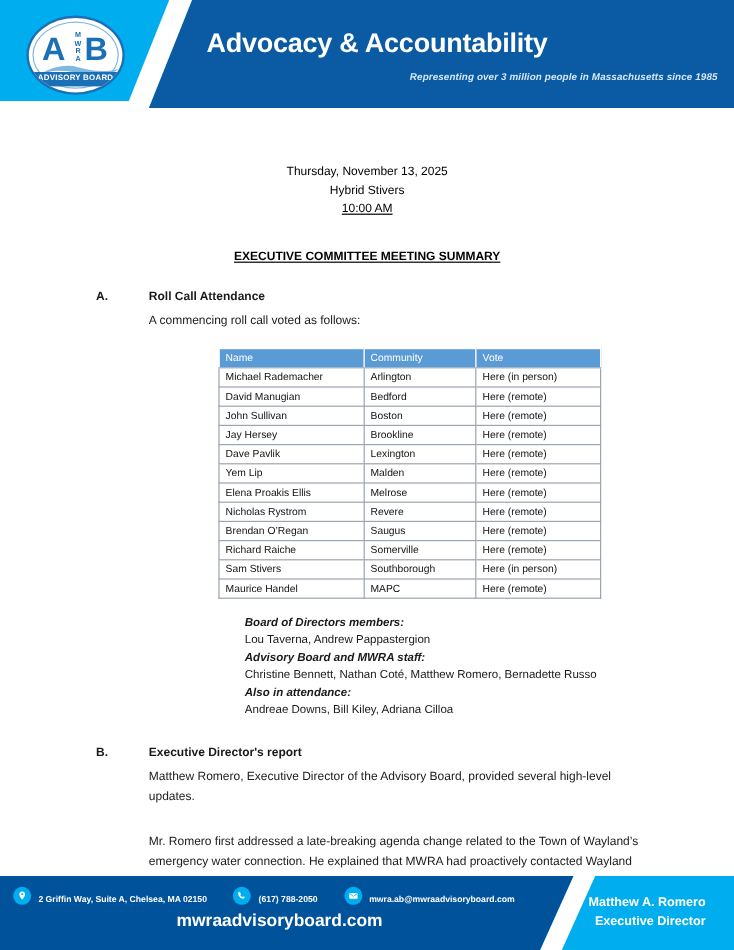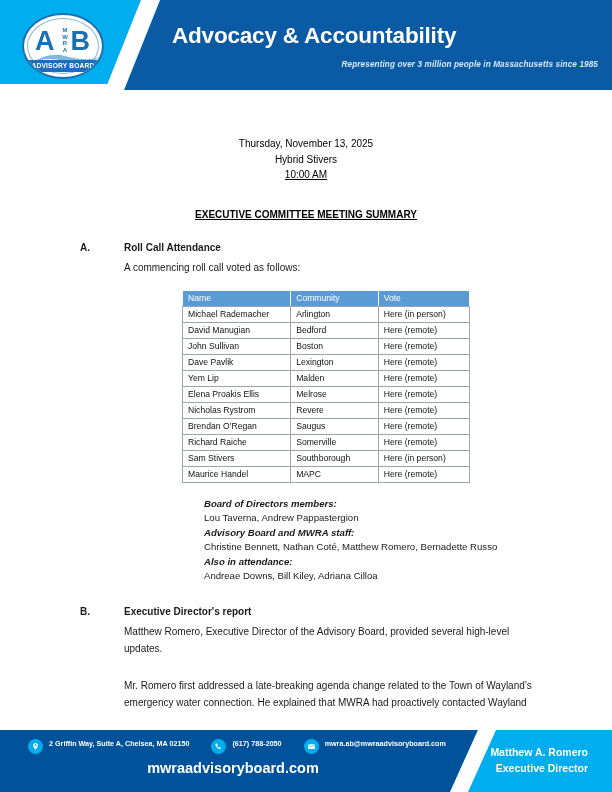--- a/index.html
+++ b/index.html
@@ -205,21 +205,21 @@
     line-height: 17px;
     max-width: 412px;
   }
   .sec-para.gap { margin-top: 20px; }
 
   
   .roll-table {
     border-collapse: collapse;
     margin-left: 102px;
     margin-top: 14px;
-    width: 288px;
+    width: 319px;
     font-size: 8.6px;
   }
   .roll-table th {
     background: #5b9bd5;
     color: #ffffff;
     text-align: left;
     font-weight: normal;
     padding: 2.5px 5px;
     border: 1px solid #ffffff;
     border-bottom: 1px solid #8fa8bf;
@@ -268,24 +268,24 @@
     clip-path: polygon(0 0, 478px 0, 450px 62px, 0 62px);
   }
   .footer-slash {
     position: absolute;
     inset: 0;
     background: #ffffff;
     clip-path: polygon(478px 0, 496px 0, 468px 62px, 450px 62px);
   }
   .contact-row {
     position: absolute;
-    left: 28px;
+    left: 11px;
     top: 9px;
     display: flex;
-    align-items: flex-start;
+    align-items: flex-end;
     gap: 0;
   }
   .cicon {
     width: 15px;
     height: 15px;
     border-radius: 50%;
     background: #00aeef;
     display: flex;
     align-items: center;
     justify-content: center;
@@ -378,20 +378,25 @@
             <td>David Manugian</td>
             <td>Bedford</td>
             <td>Here (remote)</td>
           </tr>
           <tr>
             <td>John Sullivan</td>
             <td>Boston</td>
             <td>Here (remote)</td>
           </tr>
           <tr>
+            <td>Jay Hersey</td>
+            <td>Brookline</td>
+            <td>Here (remote)</td>
+          </tr>
+          <tr>
             <td>Dave Pavlik</td>
             <td>Lexington</td>
             <td>Here (remote)</td>
           </tr>
           <tr>
             <td>Yem Lip</td>
             <td>Malden</td>
             <td>Here (remote)</td>
           </tr>
           <tr>

